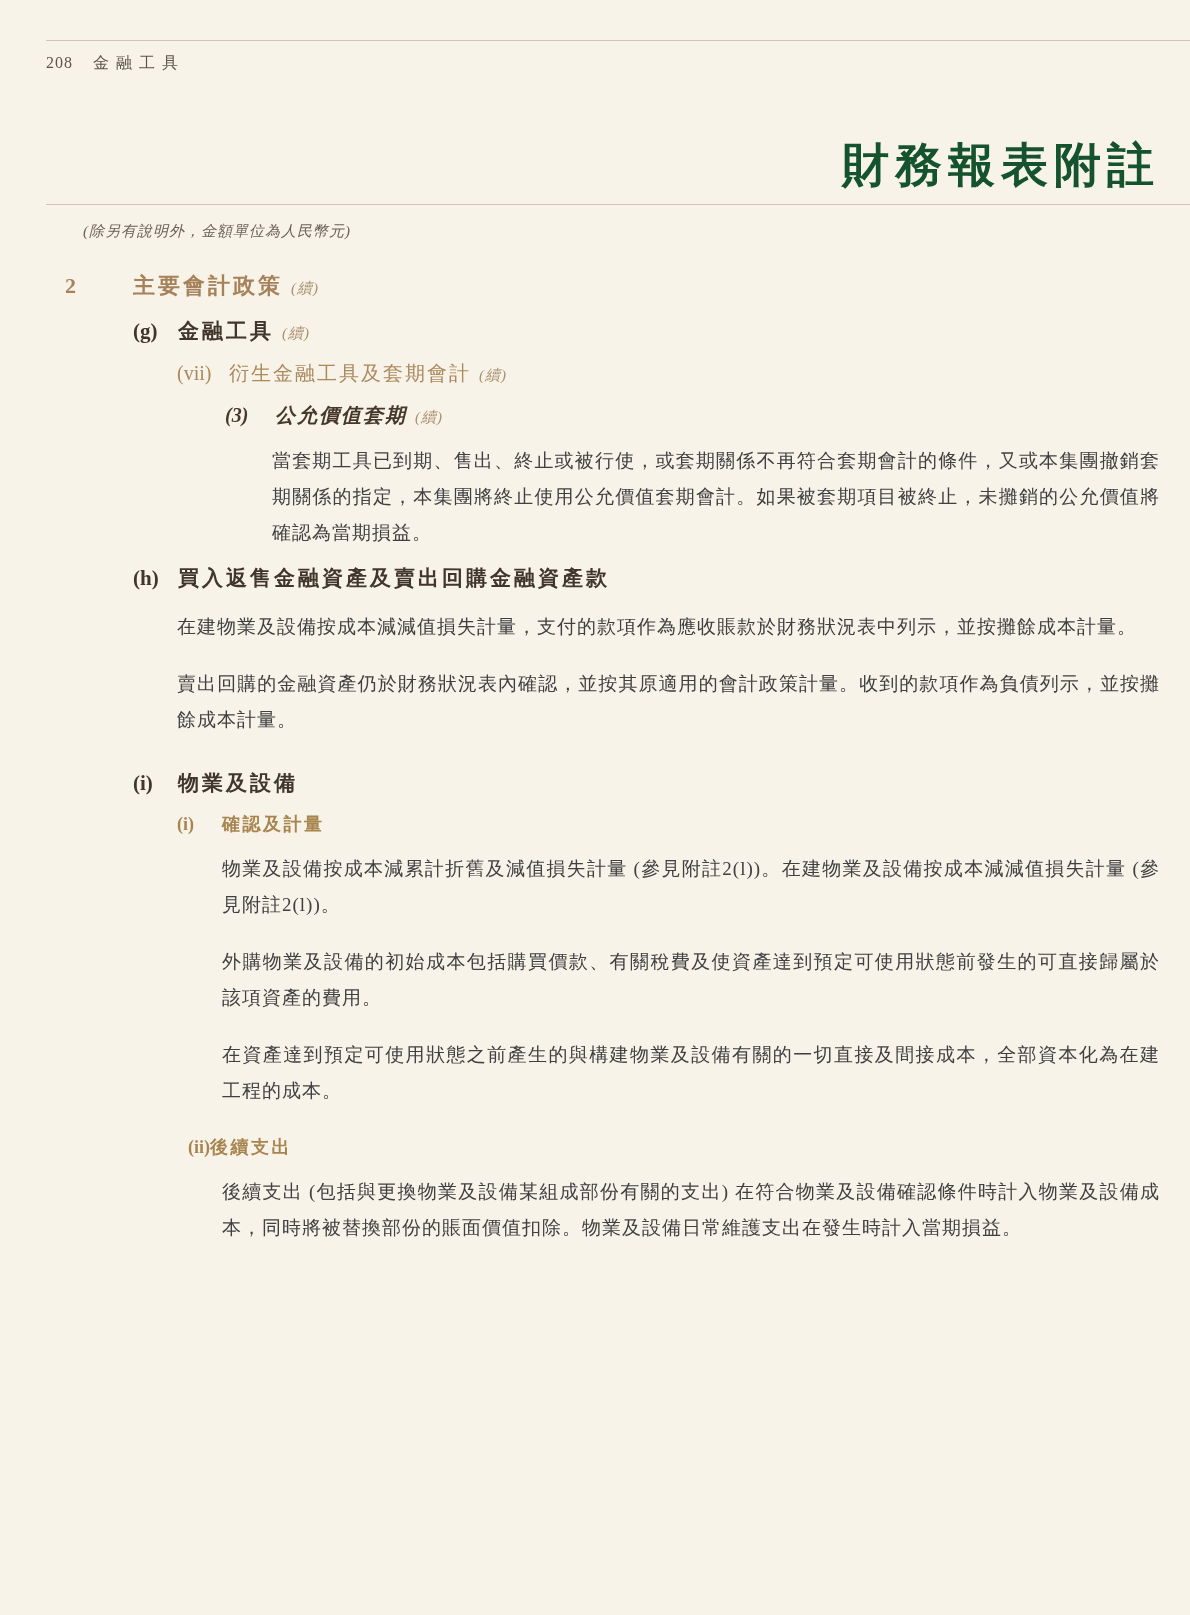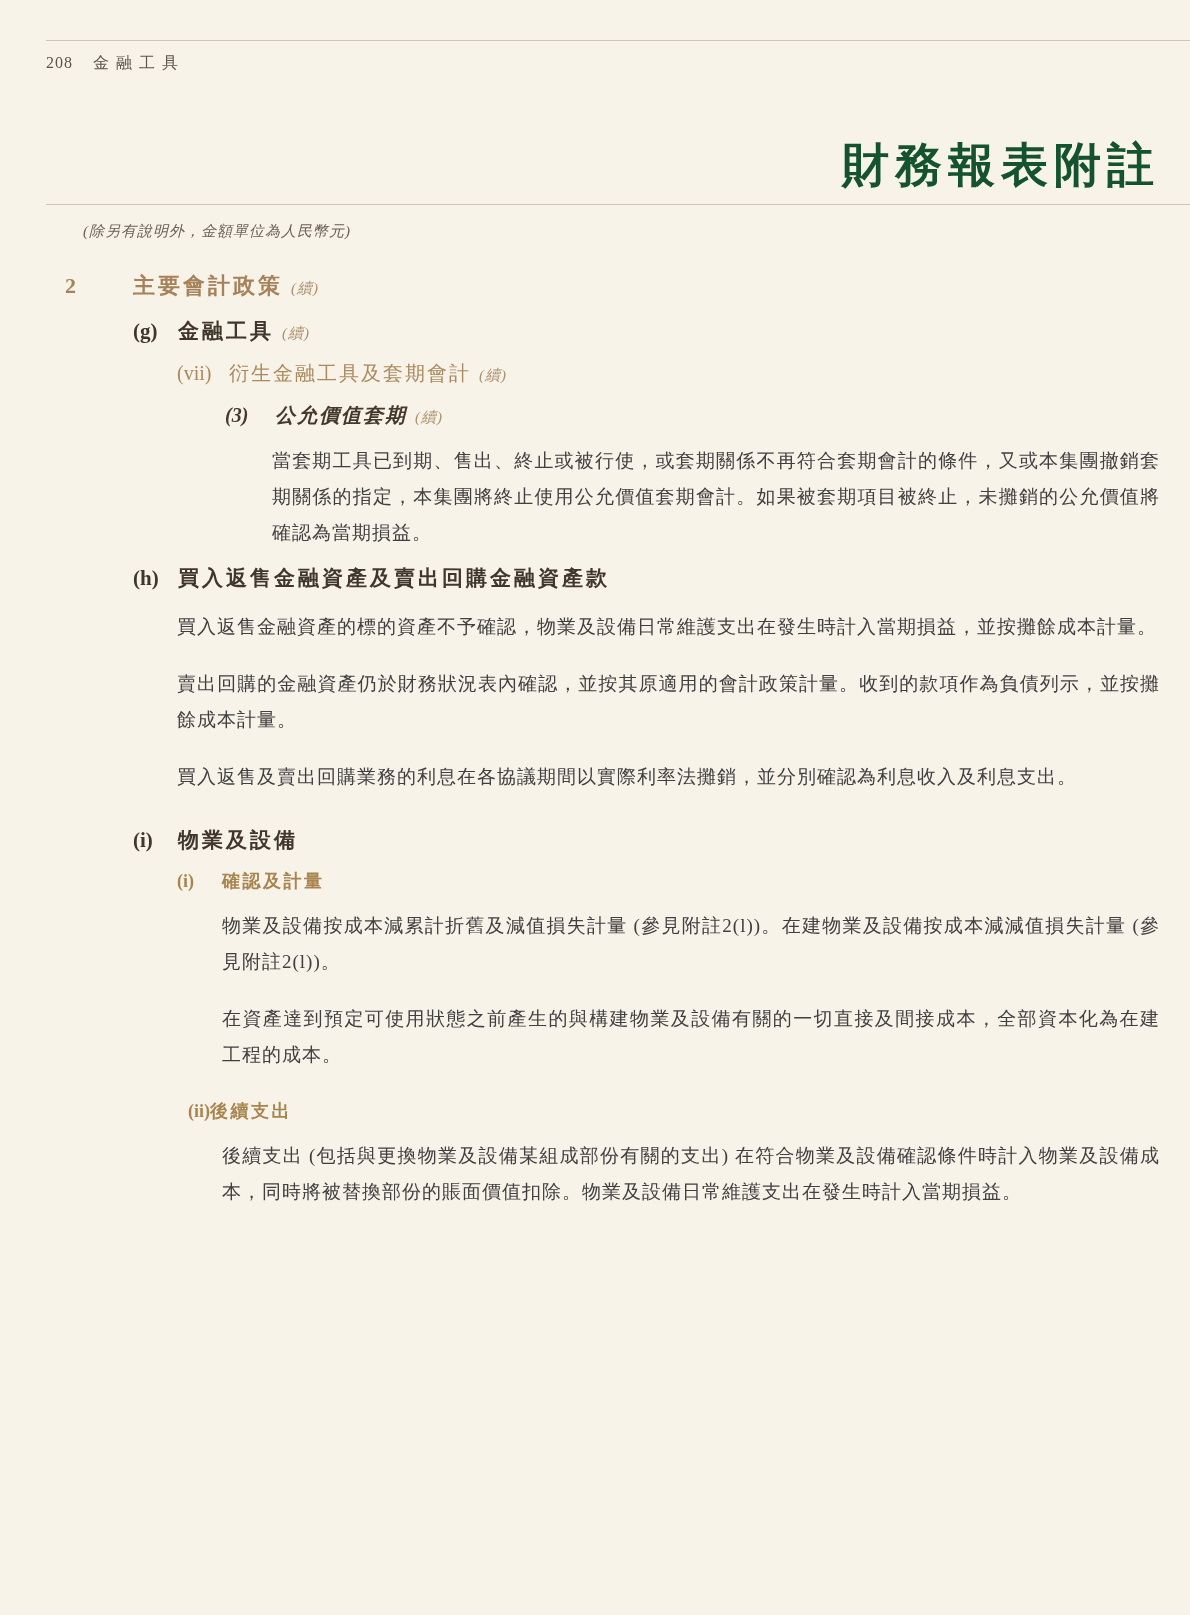--- a/index.html
+++ b/index.html
@@ -153,35 +153,35 @@
     <span class="htext"><span>公允價值套期</span><span class="cont">(續)</span></span>
   </div>
 
   <p class="para para-d">當套期工具已到期、售出、終止或被行使，或套期關係不再符合套期會計的條件，又或本集團撤銷套期關係的指定，本集團將終止使用公允價值套期會計。如果被套期項目被終止，未攤銷的公允價值將確認為當期損益。</p>
 
   <div class="row h-dark h-h">
     <span class="marker">(h)</span>
     <span class="htext">買入返售金融資產及賣出回購金融資產款</span>
   </div>
 
-  <p class="para para-b1">買入返售金融資產的標的資產不予確認，物業及設備日常維護支出在發生時計入當期損益，並按攤餘成本計量。</p>
+  <p class="para para-b1">在建物業及設備按成本減減值損失計量，支付的款項作為應收賬款於財務狀況表中列示，並按攤餘成本計量。</p>
   <p class="para para-b">賣出回購的金融資產仍於財務狀況表內確認，並按其原適用的會計政策計量。收到的款項作為負債列示，並按攤餘成本計量。</p>
-  <p class="para para-b">買入返售及賣出回購業務的利息在各協議期間以實際利率法攤銷，並分別確認為利息收入及利息支出。</p>
 
   <div class="row h-dark h-i">
     <span class="marker">(i)</span>
     <span class="htext">物業及設備</span>
   </div>
 
   <div class="row subhead sub-1">
     <span class="marker">(i)</span>
     <span class="htext">確認及計量</span>
   </div>
 
   <p class="para para-c1">物業及設備按成本減累計折舊及減值損失計量 (參見附註2(l))。在建物業及設備按成本減減值損失計量 (參見附註2(l))。</p>
+  <p class="para para-c">外購物業及設備的初始成本包括購買價款、有關稅費及使資產達到預定可使用狀態前發生的可直接歸屬於該項資產的費用。</p>
   <p class="para para-c">在資產達到預定可使用狀態之前產生的與構建物業及設備有關的一切直接及間接成本，全部資本化為在建工程的成本。</p>
 
   <div class="row subhead sub-2">
     <span class="marker">(ii)</span>
     <span class="htext">後續支出</span>
   </div>
 
   <p class="para para-c1">後續支出 (包括與更換物業及設備某組成部份有關的支出) 在符合物業及設備確認條件時計入物業及設備成本，同時將被替換部份的賬面價值扣除。物業及設備日常維護支出在發生時計入當期損益。</p>
 
 </div>

